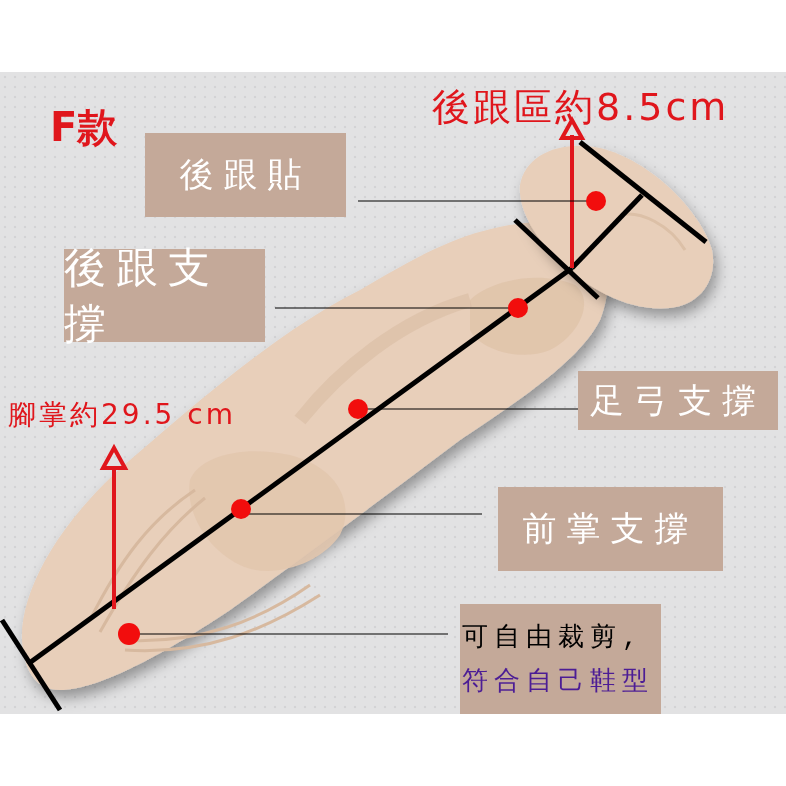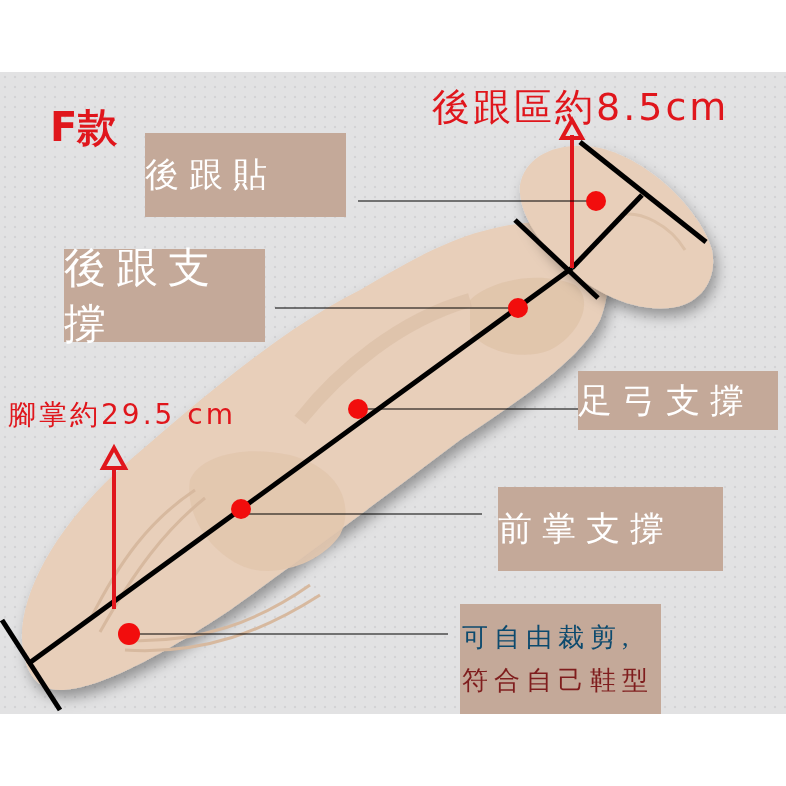--- a/index.html
+++ b/index.html
@@ -6,21 +6,21 @@
   body { width: 786px; height: 786px; position: relative; overflow: hidden;
          font-family: "DejaVu Sans", sans-serif; }
   .panel {
     position: absolute; left: 0; top: 72px; width: 786px; height: 642px;
     background-color: #e2e2e3;
     background-image: radial-gradient(circle, #d3d3d5 1.2px, transparent 1.6px);
     background-size: 10px 10px;
   }
   .label-box {
     position: absolute; background: #c4a999; color: #ffffff;
-    display: flex; align-items: center; justify-content: flex-start;
+    display: flex; align-items: center; justify-content: center;
     font-family: "DejaVu Serif", serif; letter-spacing: 10px;
   }
   .red-text { position: absolute; color: #e0161c; font-family: "DejaVu Sans", sans-serif; white-space: nowrap; }
   svg.overlay { position: absolute; left: 0; top: 0; }
 </style>
 </head>
 <body>
 
 <div class="panel"></div>
 
@@ -87,15 +87,15 @@
 
 <div class="label-box" style="left:578px; top:371px; width:200px; height:59px; font-size:34px;">
   <span>足弓支撐</span>
 </div>
 
 <div class="label-box" style="left:498px; top:487px; width:225px; height:84px; font-size:34px;">
   <span>前掌支撐</span>
 </div>
 
 <div class="label-box" style="left:460px; top:604px; width:201px; height:110px; flex-direction:column; align-items:flex-start; justify-content:center; padding-left:2px; box-sizing:border-box; letter-spacing:6px;">
-  <span style="color:#0c4a6e; font-size:26px; font-family:Liberation Serif, serif; line-height:42px;">可自由裁剪,</span>
-  <span style="color:#7f1d1d; font-size:26px; font-family:'DejaVu Sans', sans-serif; line-height:42px;">符合自己鞋型</span>
+  <span style="color:#000000; font-size:26px; font-family:Liberation Mono, monospace; line-height:42px;">可自由裁剪,</span>
+  <span style="color:#4c1d95; font-size:26px; font-family:'DejaVu Sans', sans-serif; line-height:42px;">符合自己鞋型</span>
 </div>
 
 </body></html>

